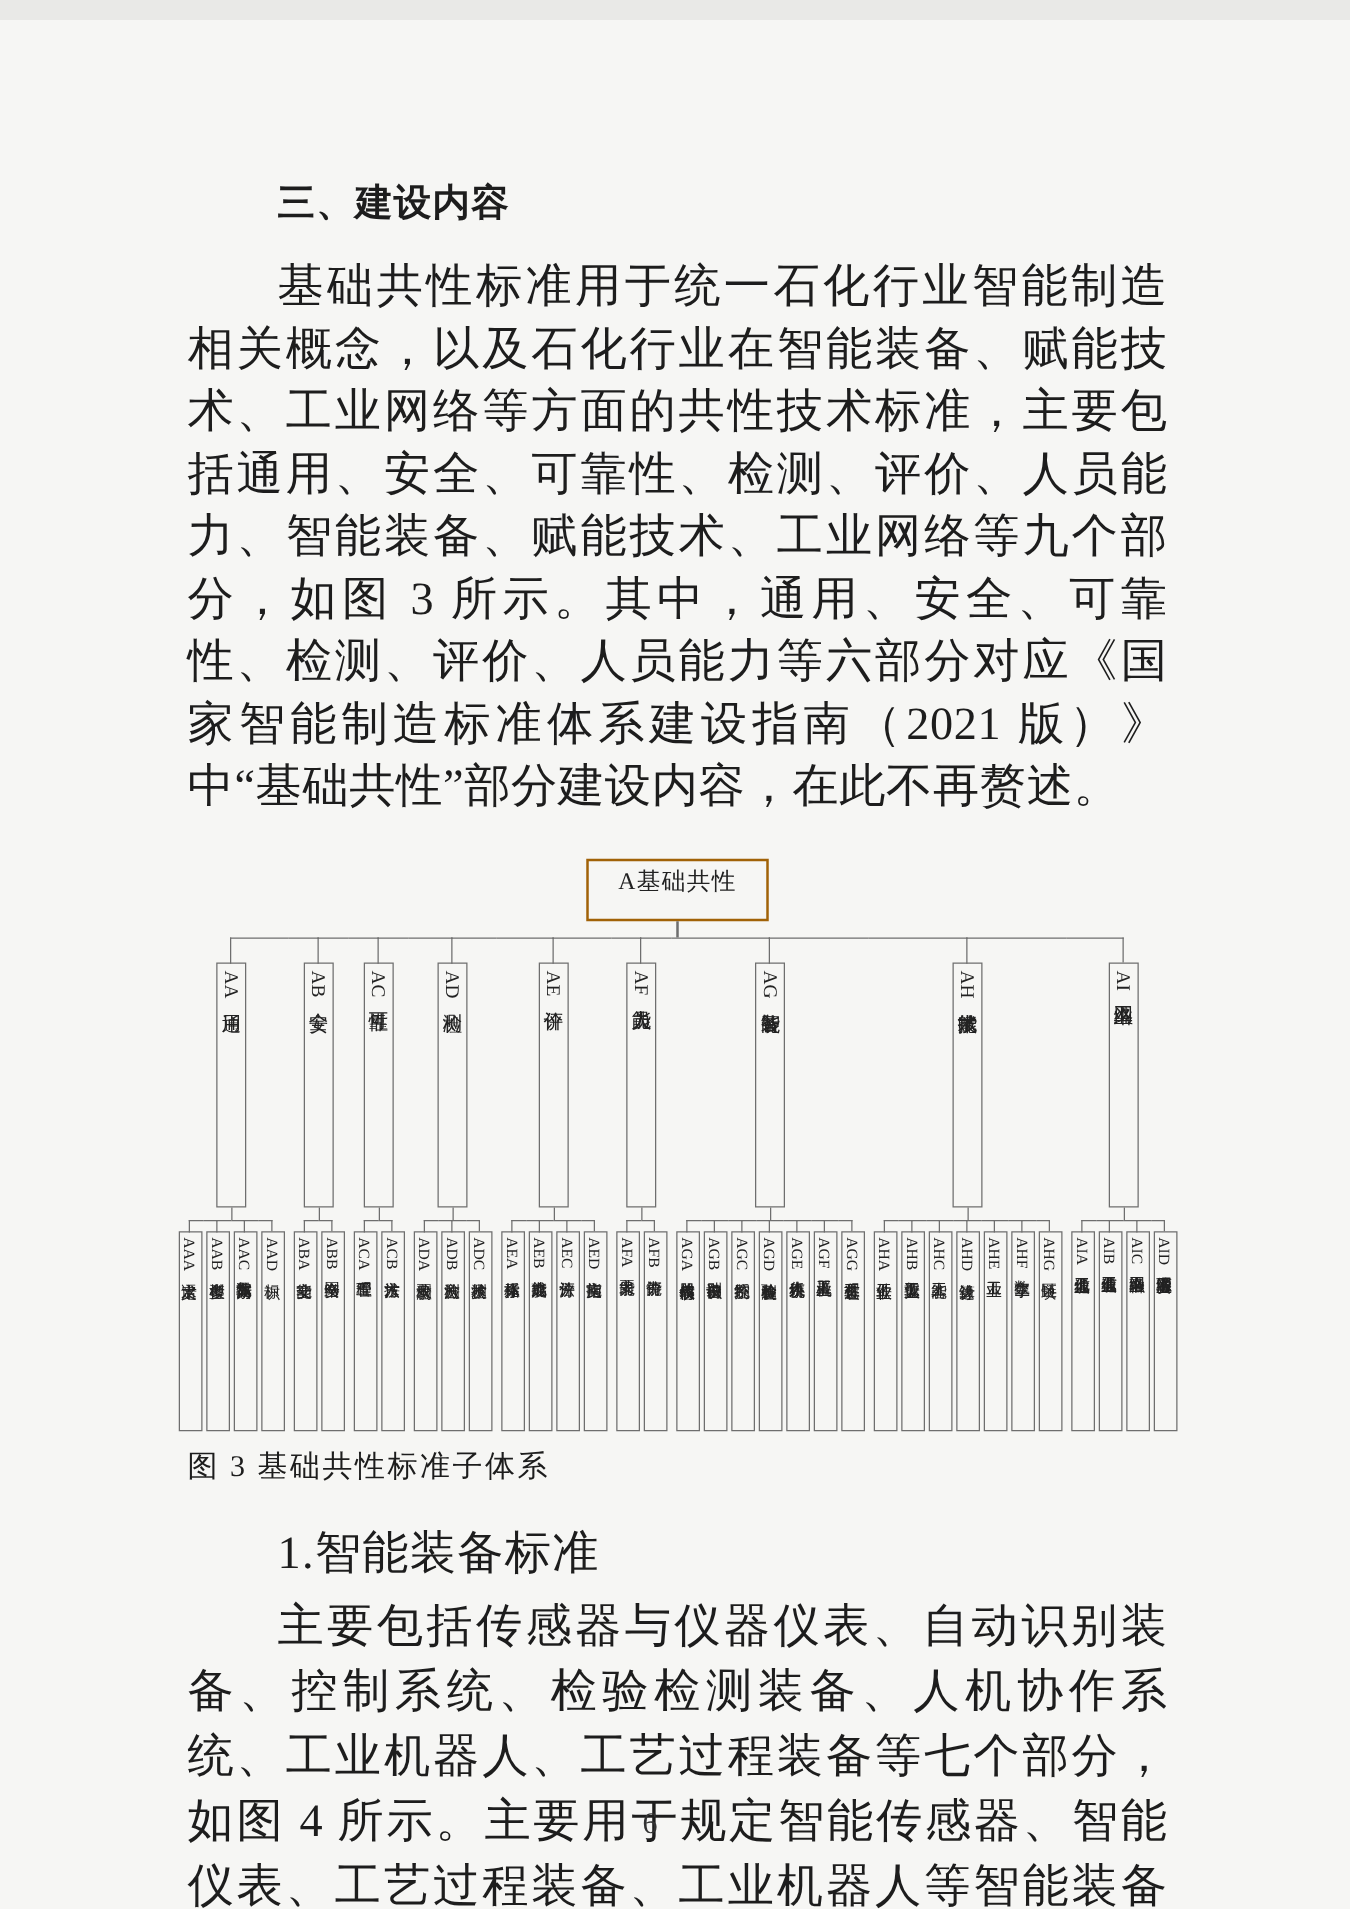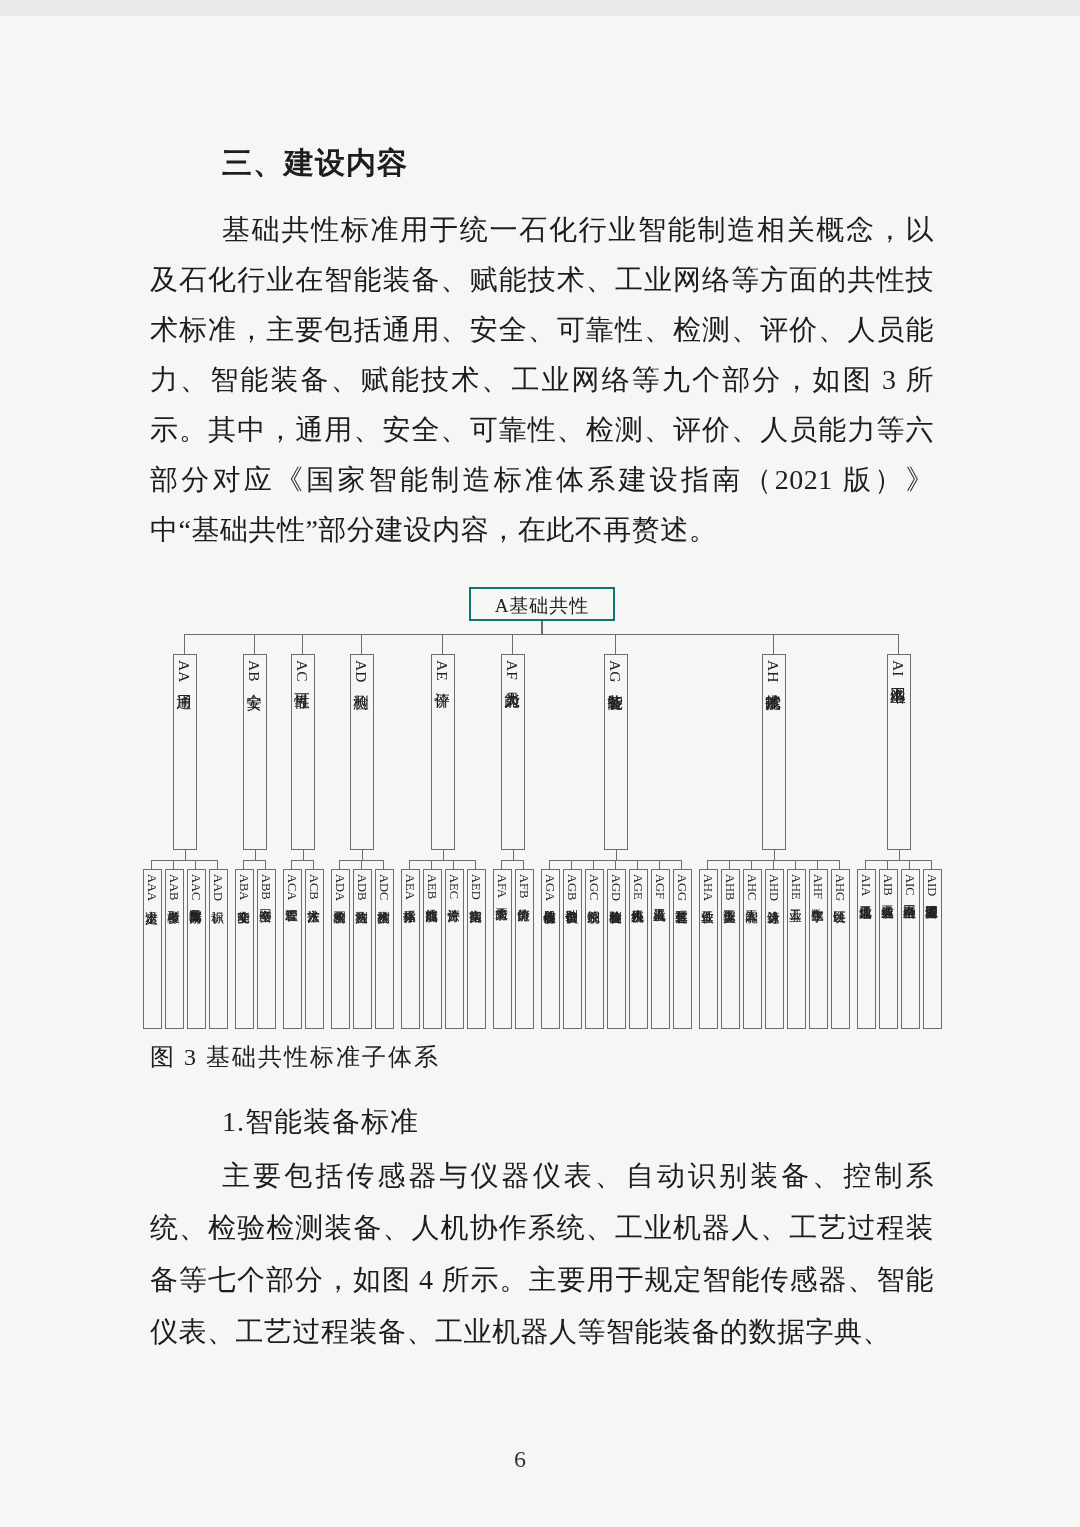--- a/index.html
+++ b/index.html
@@ -17,41 +17,41 @@
   .h-section {
     font-family:"Liberation Sans","DejaVu Sans",sans-serif;
     font-weight:700; font-size:30px; line-height:1.1;
     margin:0 0 26px 72px; letter-spacing:1px;
   }
   .h-sub {
     font-weight:600; font-size:28px; line-height:1.1;
     margin:0 0 18px 72px; letter-spacing:1px;
   }
   .body-para {
-    margin:0; font-size:28px; line-height:50px;
+    margin:0; font-size:37px; line-height:50px;
     text-indent:72px; text-align:justify; text-justify:inter-ideograph;
     letter-spacing:0.5px;
   }
   .figure { margin:32px 0 0 0; }
   .caption { font-size:24px; margin-top:12px; letter-spacing:2px; }
   .h-item {
-    font-weight:400; font-size:28px; line-height:1.1;
+    font-weight:400; font-size:37px; line-height:1.1;
     margin:34px 0 12px 72px; letter-spacing:1px;
   }
   .para-2 { line-height:52px; }
   .page-number {
     position:absolute; bottom:70px; left:0; right:40px;
     text-align:center; font-size:24px; color:#333;
   }
 
   
   .chart { display:flex; flex-direction:column; align-items:center; }
   .root-box {
-    border:2px solid #0f766e; background:transparent;
-    font-size:19px; line-height:1; padding:7px 24px 4px;
+    border:2px solid #a16207; background:transparent;
+    font-size:19px; line-height:1; padding:7px 24px 20px;
     letter-spacing:1px; color:#222;
   }
   .root-stem { width:0; height:13px; border-left:2px solid #6e6e6e; }
   .groups { display:flex; align-items:flex-start; }
   .group { position:relative; display:flex; flex-direction:column; align-items:center; padding:20px 2px 0; }
   .group::before, .group::after { content:""; position:absolute; top:0; width:50%; height:20px; pointer-events:none; }
   .group::before { left:0;  border-top:1.5px solid #6e6e6e; }
   .group::after  { right:0; border-top:1.5px solid #6e6e6e; border-left:1.5px solid #6e6e6e; }
   .group:first-child::before { border-top:none; }
   .group:last-child::after  { border-top:none; }

